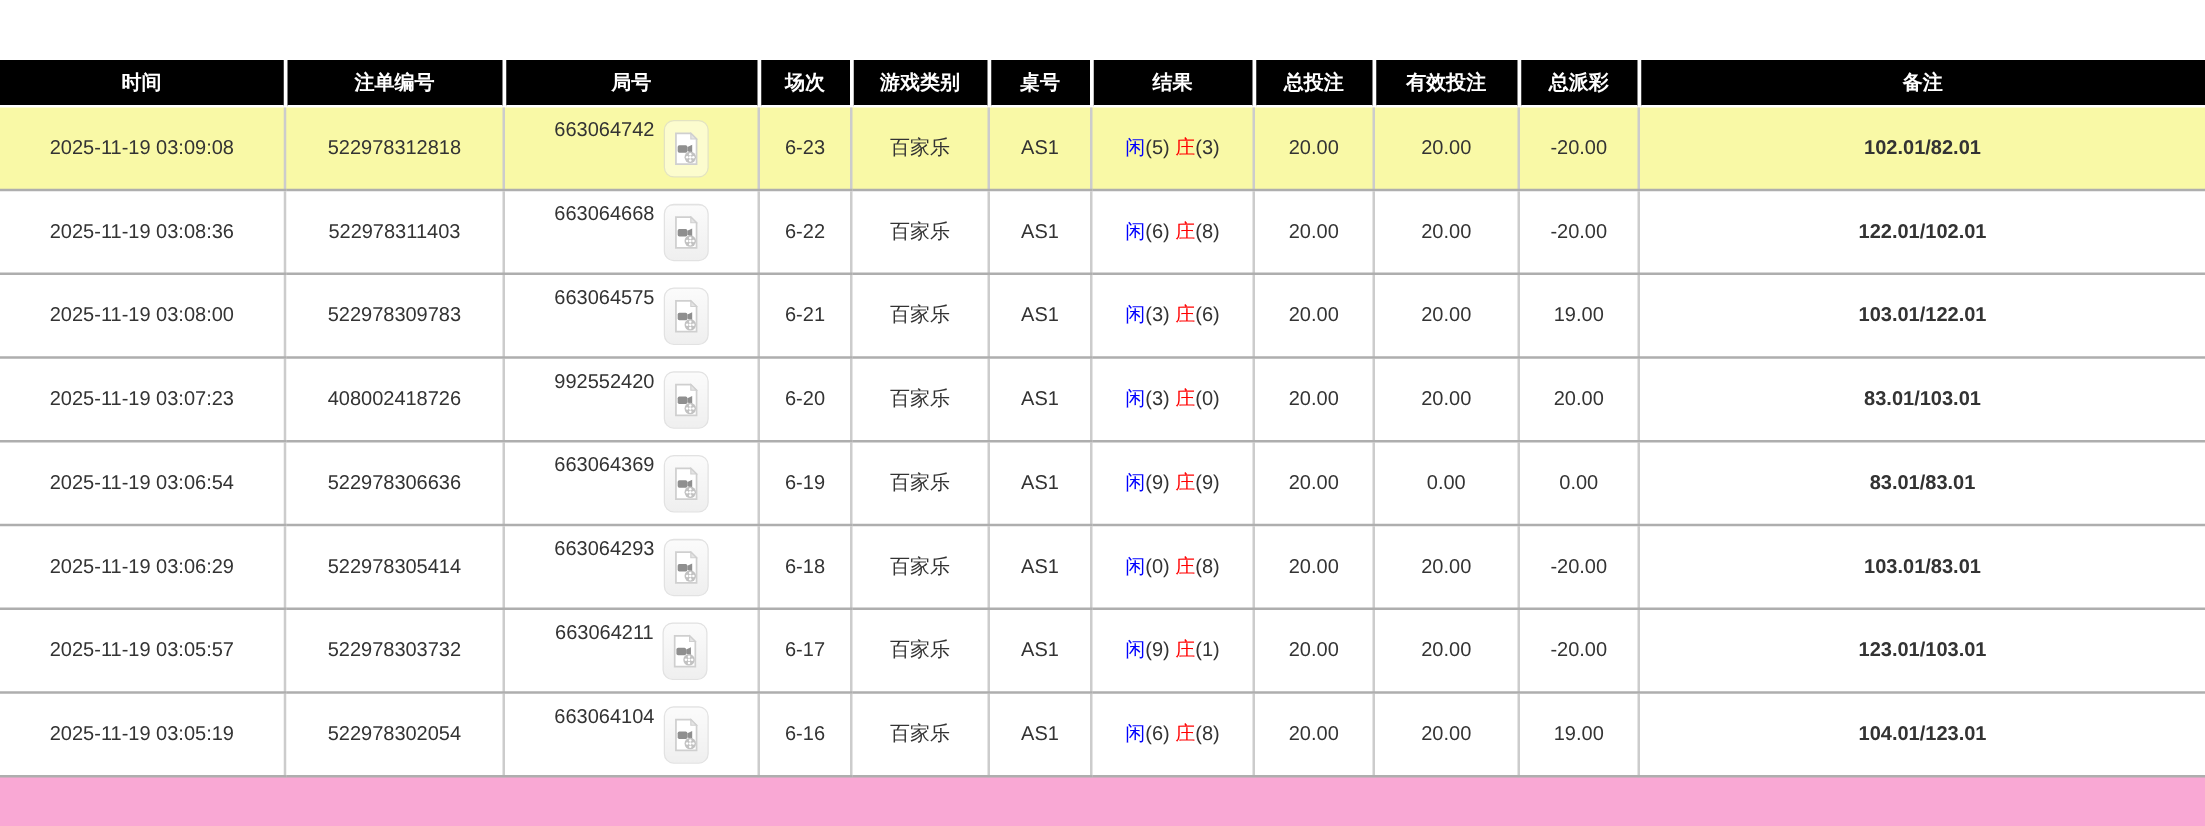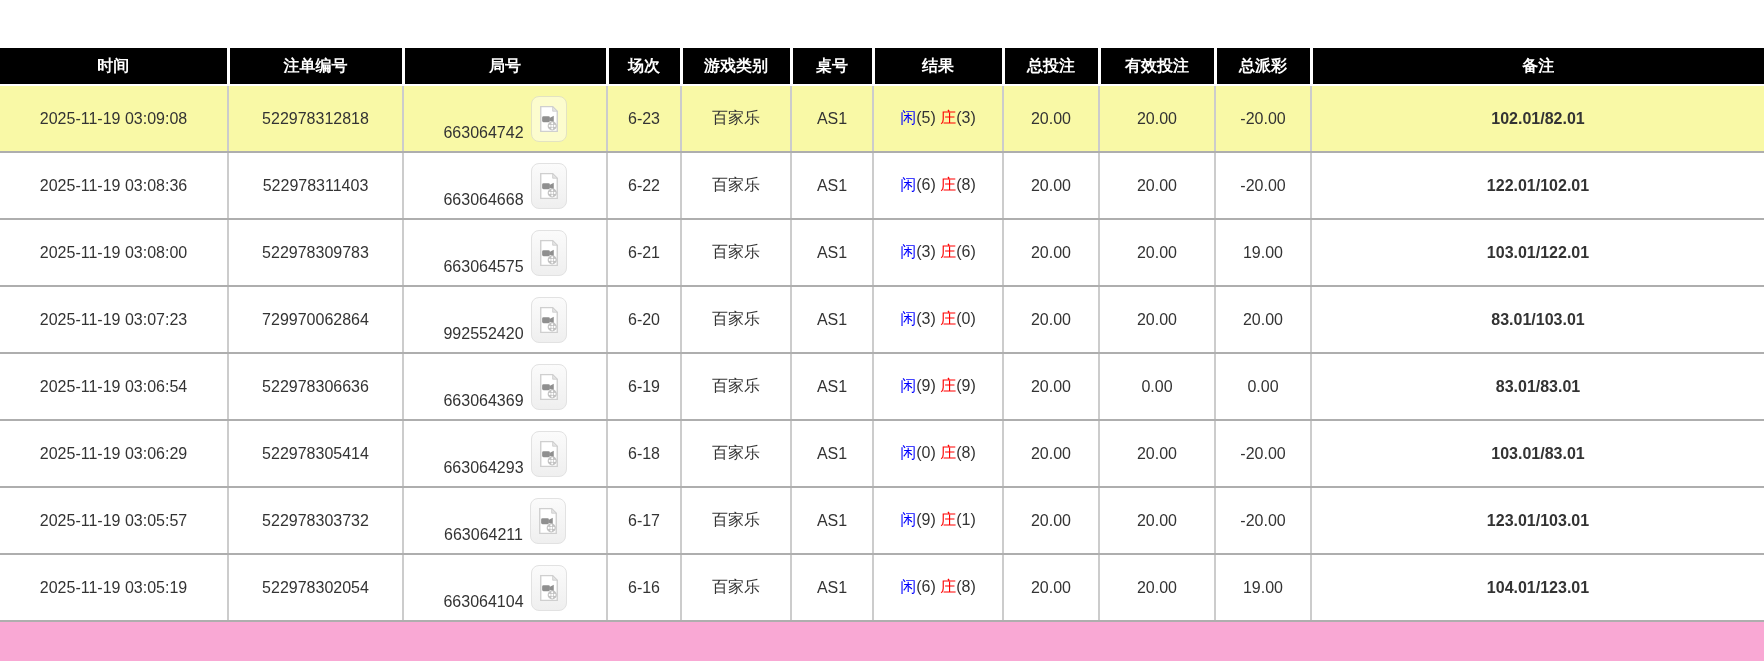--- a/index.html
+++ b/index.html
@@ -42,21 +42,21 @@
     vertical-align: middle;
     font-size: 16px;
     color: #333333;
     border-right: 2px solid #cccccc;
     border-bottom: 2px solid #aeaeae;
   }
   tbody.data td:last-child { border-right: none; font-weight: bold; }
   tbody.data tr.highlight td { background: #f9f9a6; }
   .round-inner {
     display: flex;
-    align-items: flex-end;
+    align-items: flex-start;
     justify-content: center;
     gap: 7px;
   }
   .video-btn {
     width: 36px;
     height: 46px;
     border-radius: 8px;
     border: 1px solid #e2e2e2;
     background: linear-gradient(180deg, #fbfbfb, #efefef);
     display: flex;
@@ -219,21 +219,21 @@
           <td>百家乐</td>
           <td>AS1</td>
           <td><span class="txt-player">闲</span><span>(3) </span><span class="txt-banker">庄</span><span>(6)</span></td>
           <td class="bet-blue">20.00</td>
           <td>20.00</td>
           <td>19.00</td>
           <td>103.01/122.01</td>
         </tr>
         <tr>
           <td>2025-11-19 03:07:23</td>
-          <td>729970062864</td>
+          <td>408002418726</td>
           <td>
             <div class="round-inner">
               <span>992552420</span>
               <button class="video-btn">
   <span style="display:flex;">
     <svg width="22" height="28" viewBox="0 0 24 30" xmlns="http://www.w3.org/2000/svg">
       <path d="M3 1.5 H16 L21 6.5 V28.5 H3 Z" fill="#ffffff" stroke="#cfcfcf" stroke-width="1.5"></path>
       <path d="M16 1.5 L21 6.5 H16 Z" fill="#e4e4e4" stroke="#cfcfcf" stroke-width="1"></path>
       <rect x="4.5" y="12" width="8.5" height="6.5" rx="1.5" fill="#8f8f8f"></rect>
       <path d="M13 13.5 L17.2 11.4 V19.1 L13 17 Z" fill="#8f8f8f"></path>

